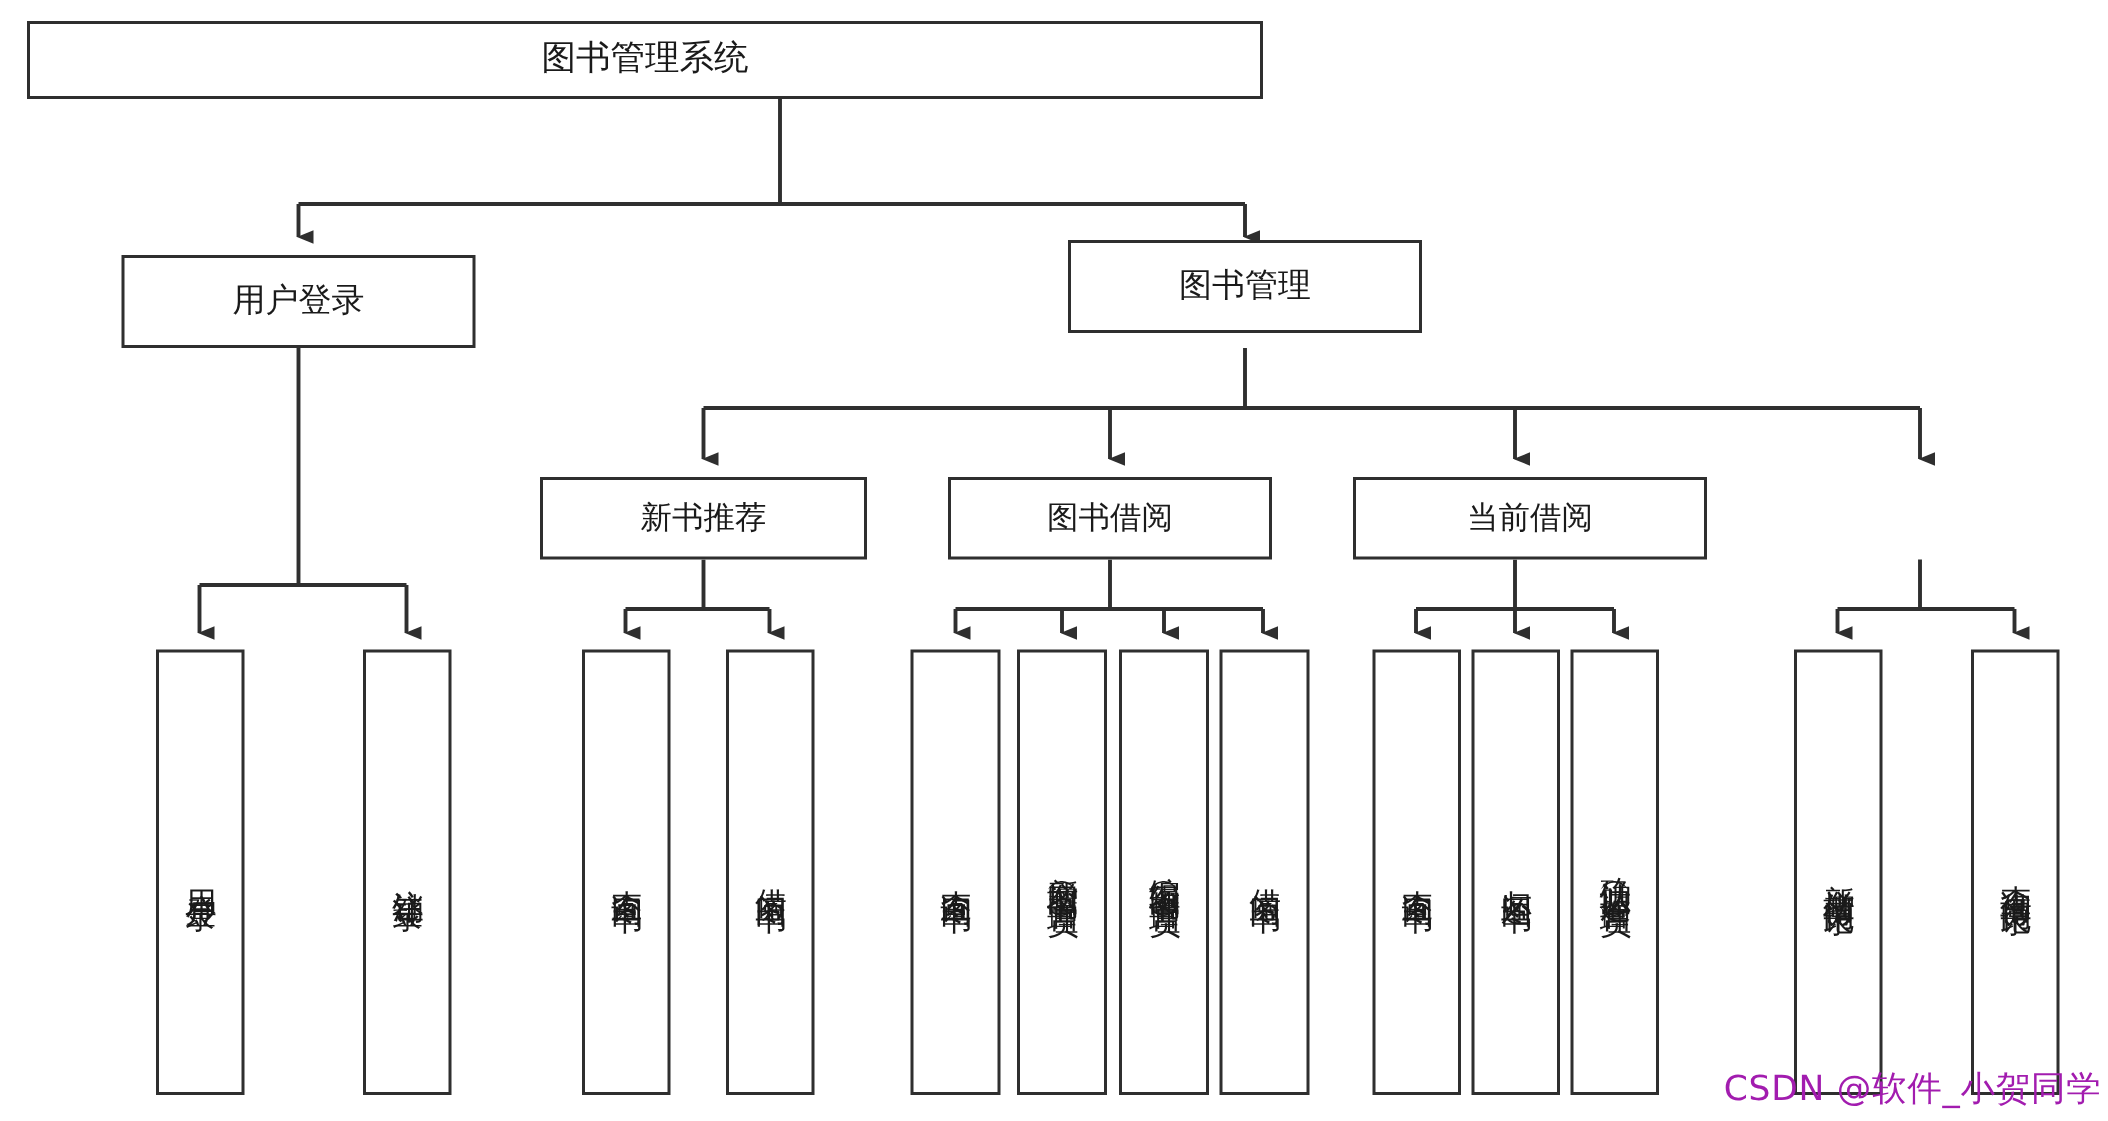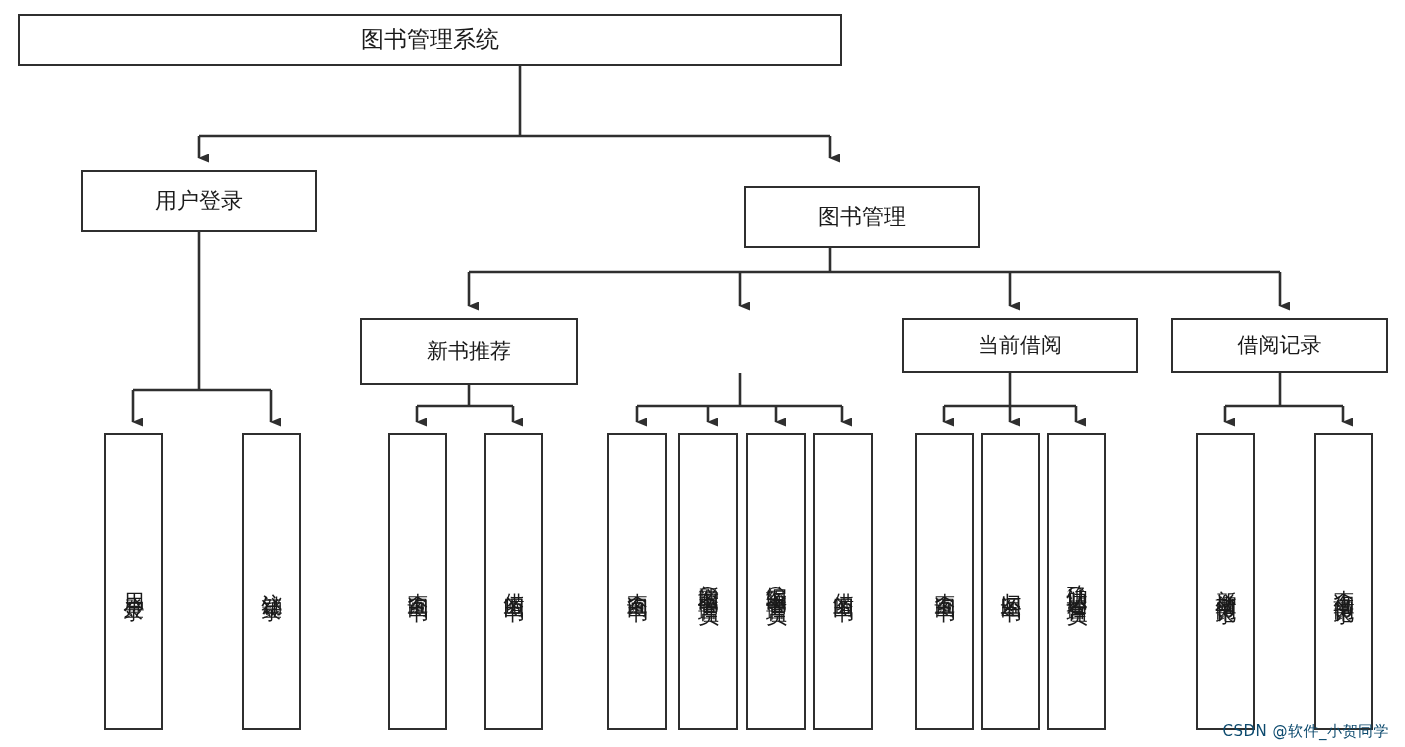--- a/index.html
+++ b/index.html
@@ -50,24 +50,24 @@
   .node.leaf .node-label {
     writing-mode: vertical-rl;
     text-orientation: upright;
     font-size: 21px;
     letter-spacing: 3px;
     line-height: 1;
     white-space: nowrap;
   }
   .watermark {
     position: absolute;
-    right: 16px;
+    right: 4px;
     bottom: 6px;
-    font-size: 15px;
-    color: #0c4a6e;
+    font-size: 23px;
+    color: #a21caf;
     letter-spacing: 0.5px;
     white-space: nowrap;
     pointer-events: none;
   }
 </style>
 </head>
 <body>
 
 <div id="canvas">
 
@@ -121,32 +121,32 @@
     </g>
   </svg>
 
   <div class="node root" style="left:18px; top:14px; width:824px; height:52px;">
     <span class="node-label">图书管理系统</span>
   </div>
 
   <div class="node lvl2" style="left:81px; top:170px; width:236px; height:62px;">
     <span class="node-label">用户登录</span>
   </div>
-  <div class="node lvl2" style="left:712px; top:186px; width:236px; height:62px;margin-left:32px;">
+  <div class="node lvl2" style="left:712px; top:160px; width:236px; height:62px;">
     <span class="node-label">图书管理</span>
   </div>
 
-  <div class="node lvl3" style="left:360px; top:318px; width:218px; height:67px;">
+  <div class="node lvl3" style="left:360px; top:318px; width:218px; height:55px;">
     <span class="node-label">新书推荐</span>
+  </div>
+  <div class="node lvl3" style="left:632px; top:318px; width:216px; height:55px;">
+    <span class="node-label">图书借阅</span>
   </div>
   <div class="node lvl3" style="left:902px; top:318px; width:236px; height:55px;">
     <span class="node-label">当前借阅</span>
-  </div>
-  <div class="node lvl3" style="left:1171px; top:318px; width:217px; height:55px;">
-    <span class="node-label">借阅记录</span>
   </div>
 
   <div class="node leaf" style="left:104px; top:433px; width:59px; height:297px;">
     <span class="node-label">用户登录</span>
   </div>
   <div class="node leaf" style="left:242px; top:433px; width:59px; height:297px;">
     <span class="node-label">注销登录</span>
   </div>
 
   <div class="node leaf" style="left:388px; top:433px; width:59px; height:297px;">

